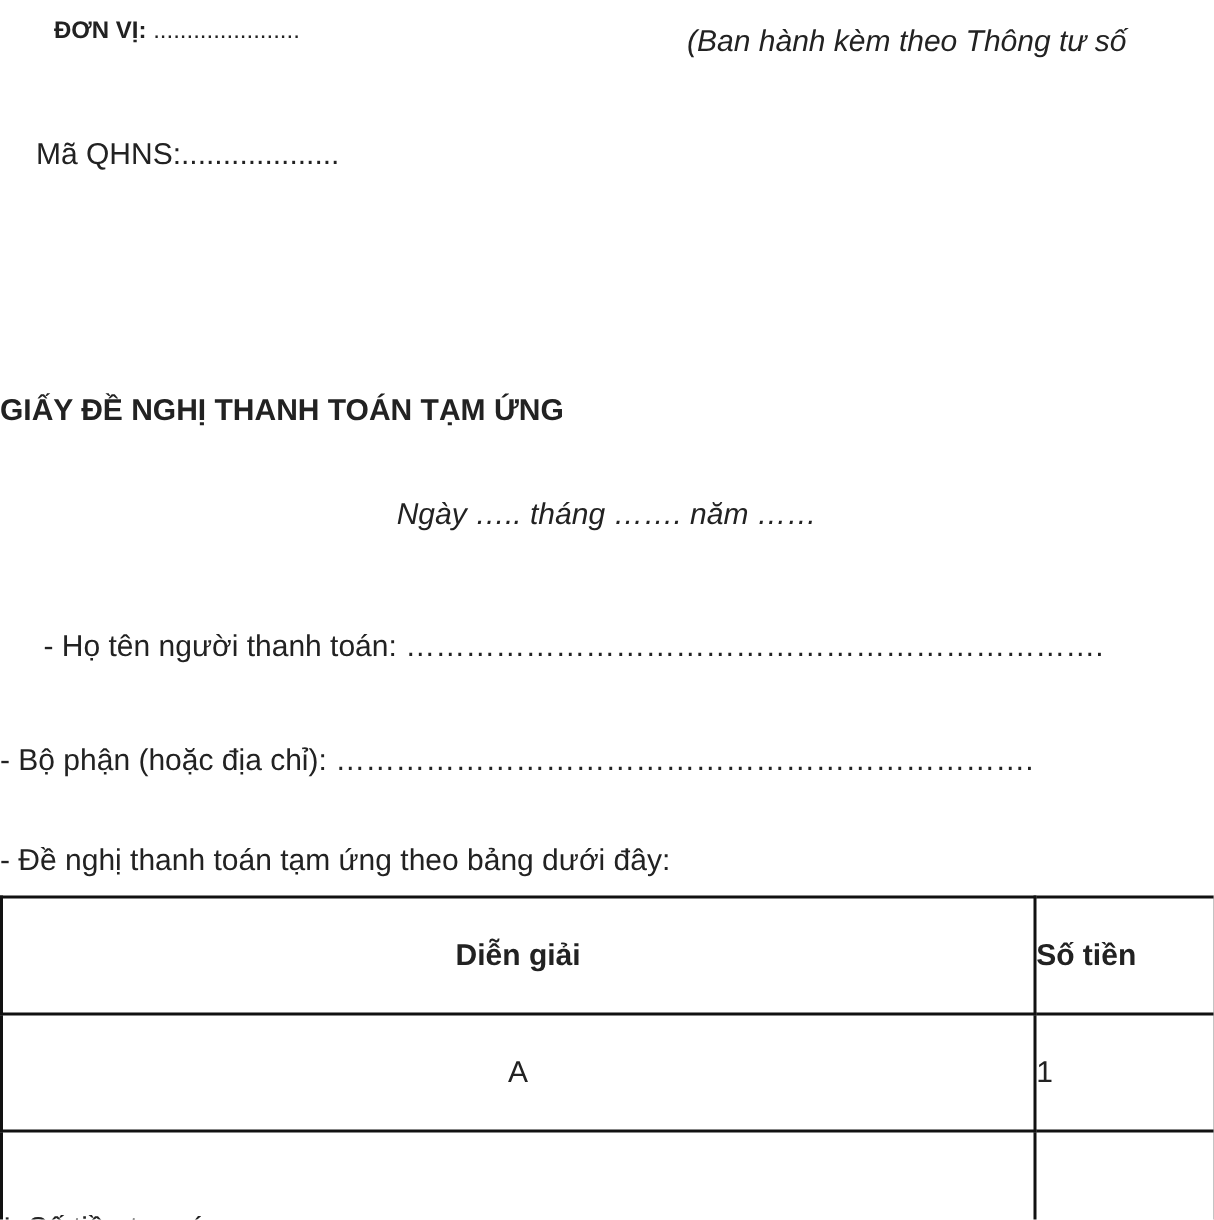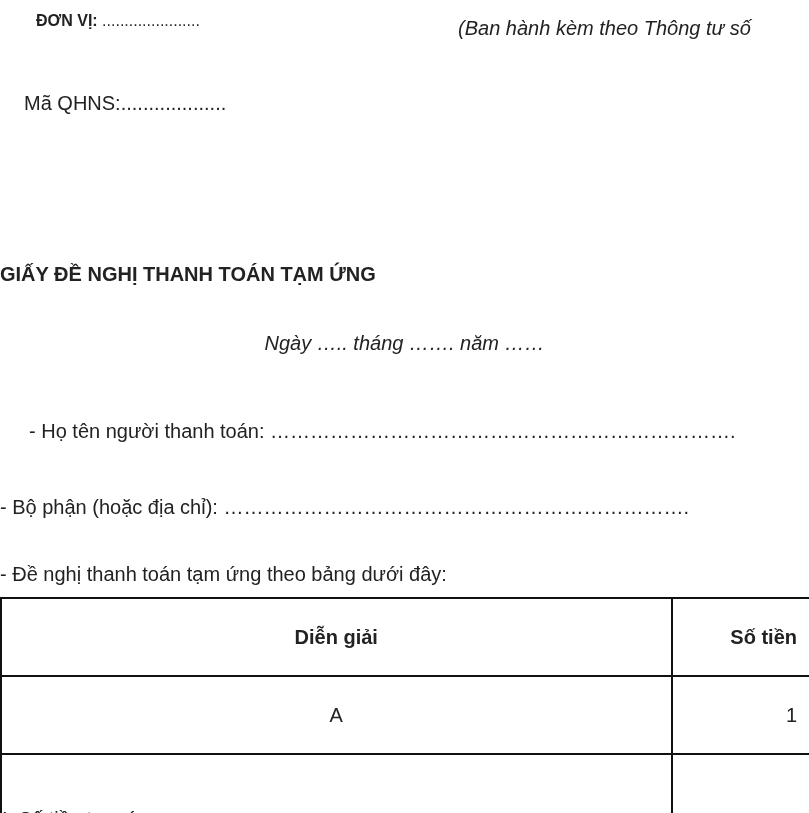--- a/index.html
+++ b/index.html
@@ -63,29 +63,29 @@
     table.adv-table {
       position: absolute;
       left: 0; top: 597px;
       width: 811px;
       border-collapse: collapse;
       font-size: 20px;
     }
     table.adv-table td, table.adv-table th {
       border: 2px solid #111111;
       height: 76px;
-      padding: 0 12px;
+      padding: 0 0;
       vertical-align: middle;
     }
     table.adv-table th {
       font-weight: bold;
       text-align: center;
     }
     table.adv-table .col-desc { width: 680px; }
-    table.adv-table .col-amt { width: 117px; text-align: right; }
+    table.adv-table .col-amt { width: 117px; text-align: left; }
     table.adv-table td.center { text-align: center; }
     table.adv-table td.left { text-align: left; padding-left: 0; }
     table.adv-table tr.last td { vertical-align: bottom; padding-bottom: 10px; }
   </style>
 </head>
 <body>
 
 <div class="abs header-left-unit">
   <span class="lbl">ĐƠN VỊ:</span><span> ......................</span>
 </div>

